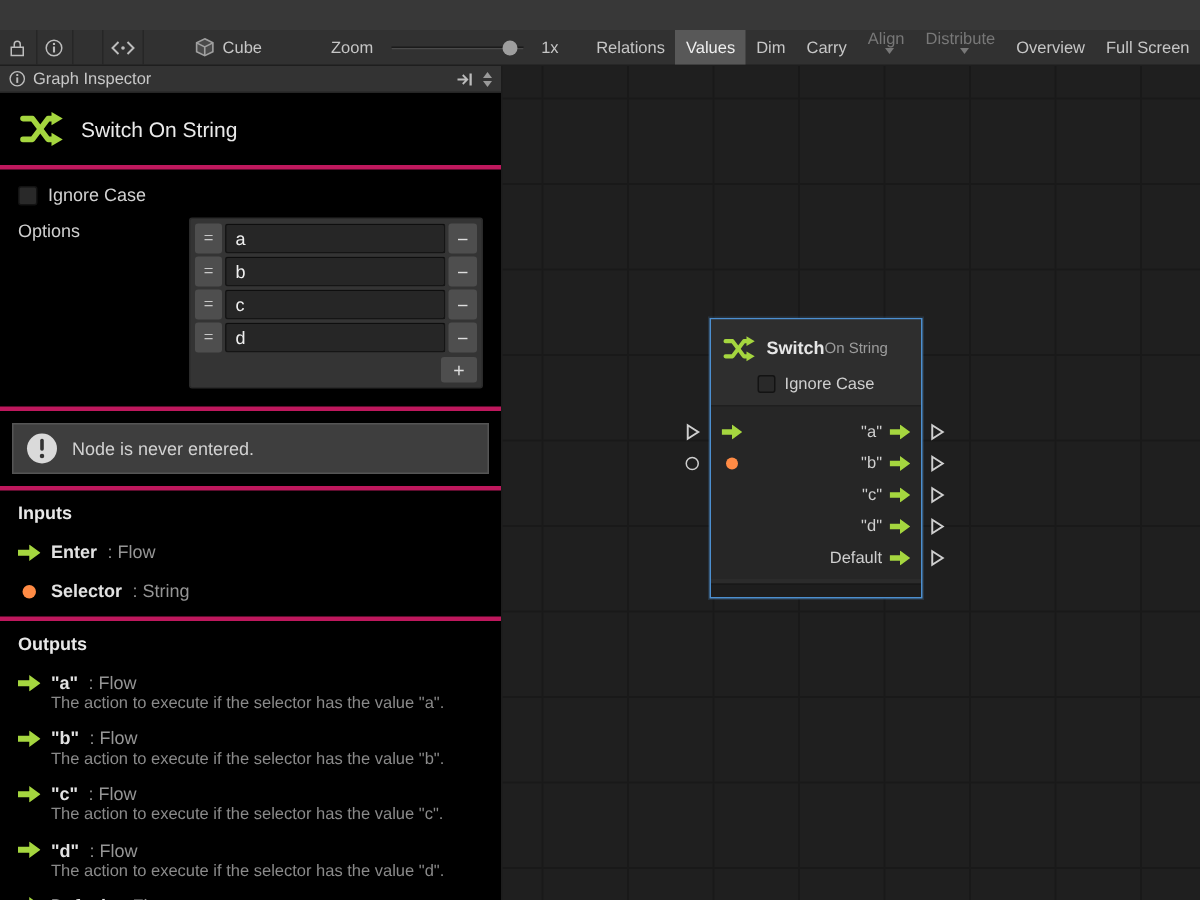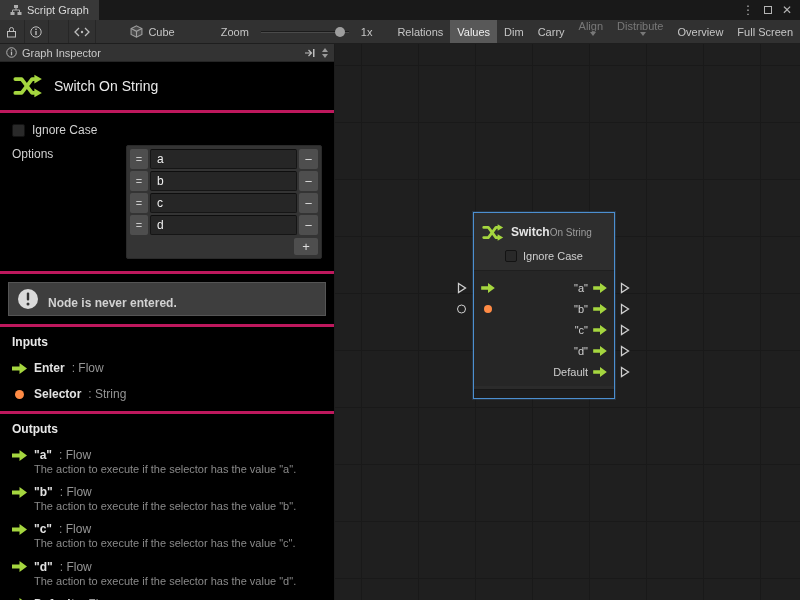--- a/index.html
+++ b/index.html
@@ -47,21 +47,21 @@
   .options-row { display:flex; }
   .opt-label { color:#CFCFCF; margin-top:2px; }
   .options-list { margin-left:auto; width:196px; background:#343434; border:1px solid #2A2A2A; padding:3px; border-radius:2px; }
   .opt-item { display:flex; gap:2px; height:20px; margin-bottom:2px; }
   .drag { width:18px; background:#4E4E4E; color:#C8C8C8; font-size:11px; display:flex; align-items:center; justify-content:center; border-radius:2px; cursor:grab; }
   .opt-item input { flex:1; min-width:0; background:#262626; border:1px solid #151515; border-top-color:#0E0E0E; color:#EFEFEF; font-size:12px; font-family:"Liberation Sans",sans-serif; padding:0 6px; outline:none; border-radius:2px; }
   .sq { width:19px; height:20px; background:#4E4E4E; border:none; color:#DDDDDD; font-size:13px; line-height:1; display:flex; align-items:center; justify-content:center; border-radius:2px; cursor:pointer; font-family:"Liberation Sans",sans-serif; }
   .add-row { display:flex; justify-content:flex-end; margin-top:3px; }
   .add-row .sq { width:24px; height:17px; }
   .insp-warning-sec { padding:8px; }
-  .warning-box { border:1px solid #555555; background:#3E3E3E; display:flex; align-items:flex-end; gap:9px; padding:5px 8px; min-height:34px;font-weight:bold; }
+  .warning-box { border:1px solid #555555; background:#3E3E3E; display:flex; align-items:center; gap:9px; padding:5px 8px; min-height:34px; }
   .io-sec { padding:8px 12px 6px; }
   .sec-header { font-weight:bold; font-size:12px; color:#E8E8E8; margin-bottom:12px; }
   .io-item { display:flex; align-items:center; gap:7px; margin-bottom:12px; }
   .io-name { font-weight:bold; color:#E2E2E2; }
   .io-type { color:#959595; }
   .out-item { margin-bottom:9px; }
   .out-item .io-item { margin-bottom:1px; }
   .io-desc { margin:1px 0 0 22px; font-size:11px; color:#8A8A8A; line-height:1.2; }
   .value-dot { width:9px; height:9px; border-radius:50%; background:#FF8B45; flex:0 0 auto; }
   .insp-bottom { flex:1 1 auto; background:#333333; min-height:0; }
@@ -90,36 +90,20 @@
   .ext-left { position:absolute; left:-17px; top:50%; transform:translateY(-50%); display:flex; cursor:crosshair; }
   .ring { width:9px; height:9px; border:1.3px solid #CFCFCF; border-radius:50%; }
   .node-footer { height:9px; background:#1D1D1D; border-top:1px solid #181818; margin-top:3px; }
   svg { display:block; }
 </style>
 </head>
 <body>
 
 <div class="window">
 
-  <div class="titlebar">
-    <div class="tab">
-      <svg width="12" height="12" viewBox="0 0 12 12">
-          <rect x="4" y="1" width="4" height="3" fill="#AEAEAE"></rect>
-          <rect x="0.5" y="8" width="4" height="3" fill="#AEAEAE"></rect>
-          <rect x="7.5" y="8" width="4" height="3" fill="#AEAEAE"></rect>
-          <path d="M6 4v2M2.5 8V6h7v2" fill="none" stroke="#AEAEAE"></path>
-        </svg>
-      <span>Script Graph</span>
-    </div>
-    <div class="win-controls">
-      <span>⋮</span>
-      <span class="maxbox"></span>
-      <span>✕</span>
-    </div>
-  </div>
 
   <div class="toolbar">
     <div class="tb-icon-btn">
       <svg width="11" height="12" viewBox="0 0 11 12">
           <rect x="1.5" y="5.5" width="8" height="5.5" fill="none" stroke="#BDBDBD"></rect>
           <path d="M3.5 5.5V3.5a2 2 0 0 1 4 0v2" fill="none" stroke="#BDBDBD"></path>
         </svg>
     </div>
     <div class="tb-icon-btn">
       <svg width="12" height="12" viewBox="0 0 12 12">

